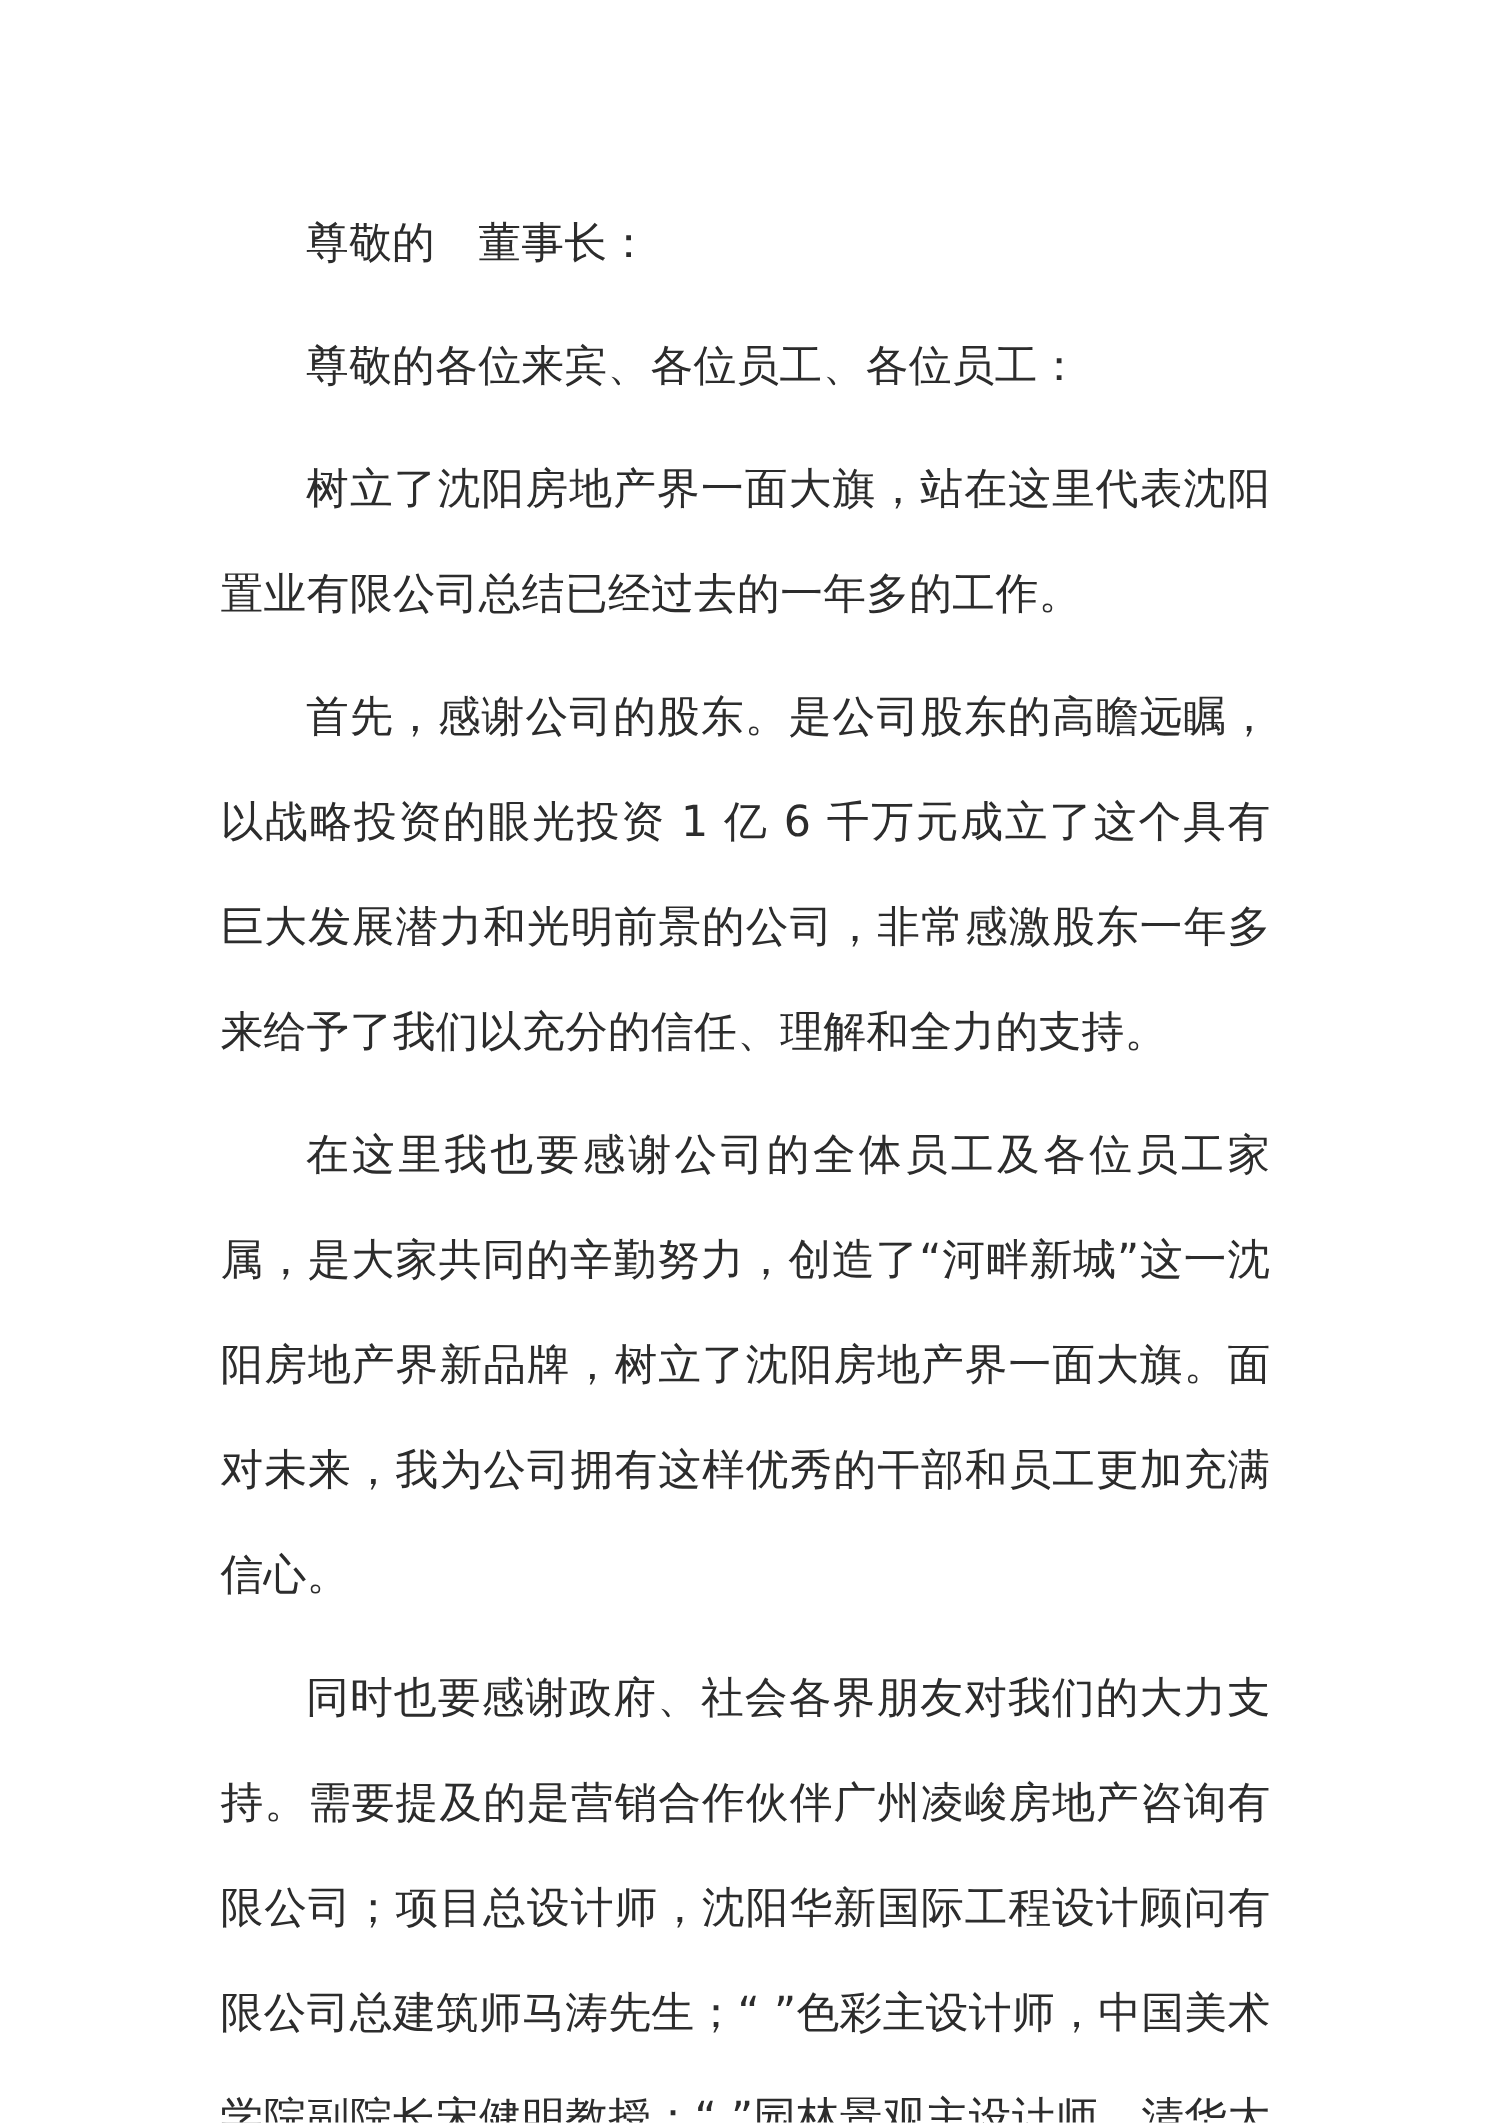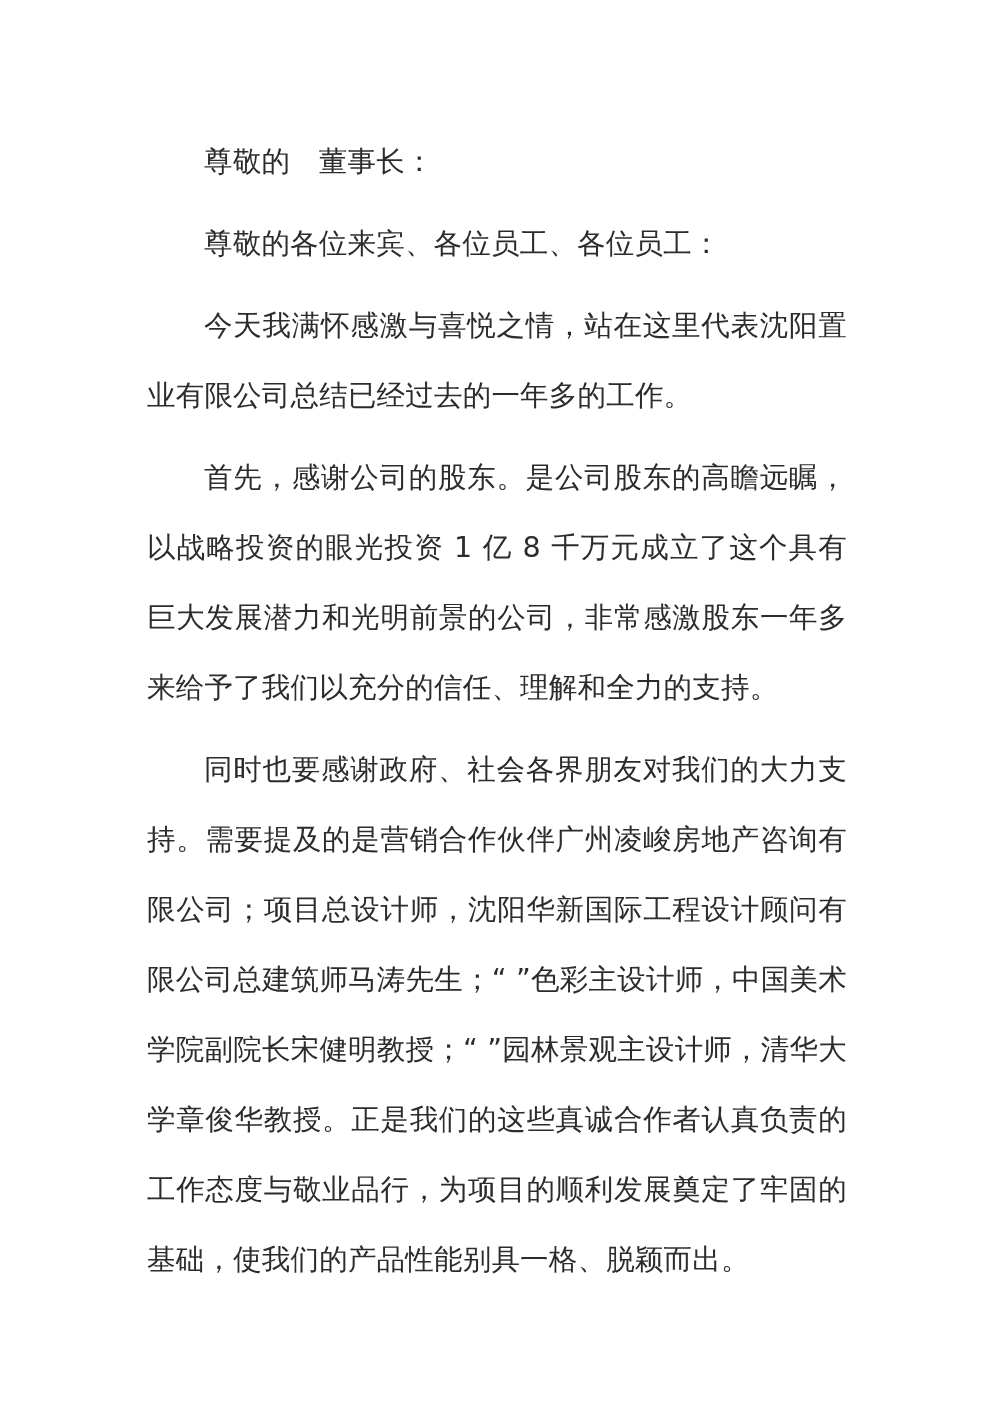--- a/index.html
+++ b/index.html
@@ -53,21 +53,22 @@
 </head>
 <body>
 
 <div class="page">
   <div class="doc-body">
 
     <p class="para indent">尊敬的　董事长：</p>
 
     <p class="para indent p-gap-large">尊敬的各位来宾、各位员工、各位员工：</p>
 
-    <p class="para indent p-gap-large">今天我满怀感激与喜悦之情，站在这里代表沈阳置业有限公司总结已经过去的一年多的工作。</p>
+    <p class="para indent p-gap-large">树立了沈阳房地产界一面大旗，站在这里代表沈阳置业有限公司总结已经过去的一年多的工作。</p>
 
-    <p class="para indent p-gap-large">首先，感谢公司的股东。是公司股东的高瞻远瞩，以战略投资的眼光投资 1 亿 8 千万元成立了这个具有巨大发展潜力和光明前景的公司，非常感激股东一年多来给予了我们以充分的信任、理解和全力的支持。</p>
+    <p class="para indent p-gap-large">首先，感谢公司的股东。是公司股东的高瞻远瞩，以战略投资的眼光投资 1 亿 6 千万元成立了这个具有巨大发展潜力和光明前景的公司，非常感激股东一年多来给予了我们以充分的信任、理解和全力的支持。</p>
 
+    <p class="para indent p-gap-large">在这里我也要感谢公司的全体员工及各位员工家属，是大家共同的辛勤努力，创造了“河畔新城”这一沈阳房地产界新品牌，树立了沈阳房地产界一面大旗。面对未来，我为公司拥有这样优秀的干部和员工更加充满信心。</p>
 
     <p class="para indent p-gap-large">同时也要感谢政府、社会各界朋友对我们的大力支持。需要提及的是营销合作伙伴广州凌峻房地产咨询有限公司；项目总设计师，沈阳华新国际工程设计顾问有限公司总建筑师马涛先生；“ ”色彩主设计师，中国美术学院副院长宋健明教授；“ ”园林景观主设计师，清华大学章俊华教授。正是我们的这些真诚合作者认真负责的工作态度与敬业品行，为项目的顺利发展奠定了牢固的基础，使我们的产品性能别具一格、脱颖而出。</p>
 
   </div>
 </div>
 
 </body></html>

